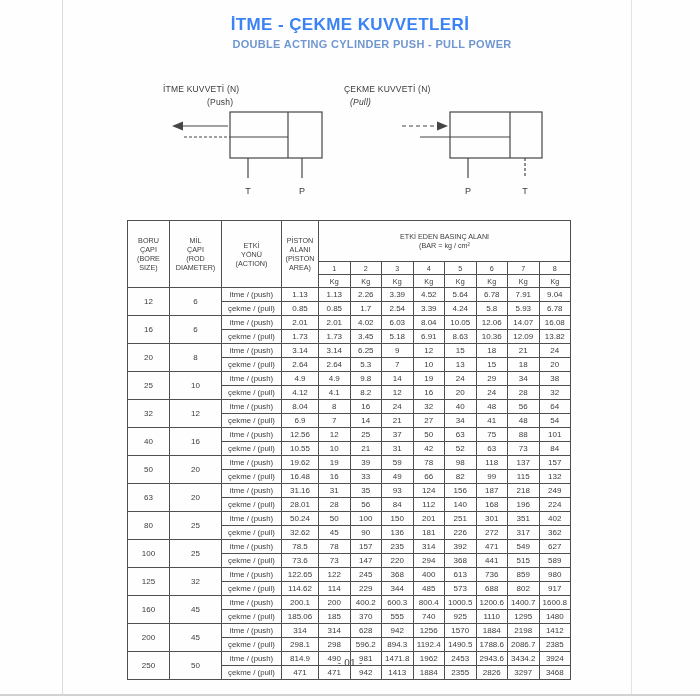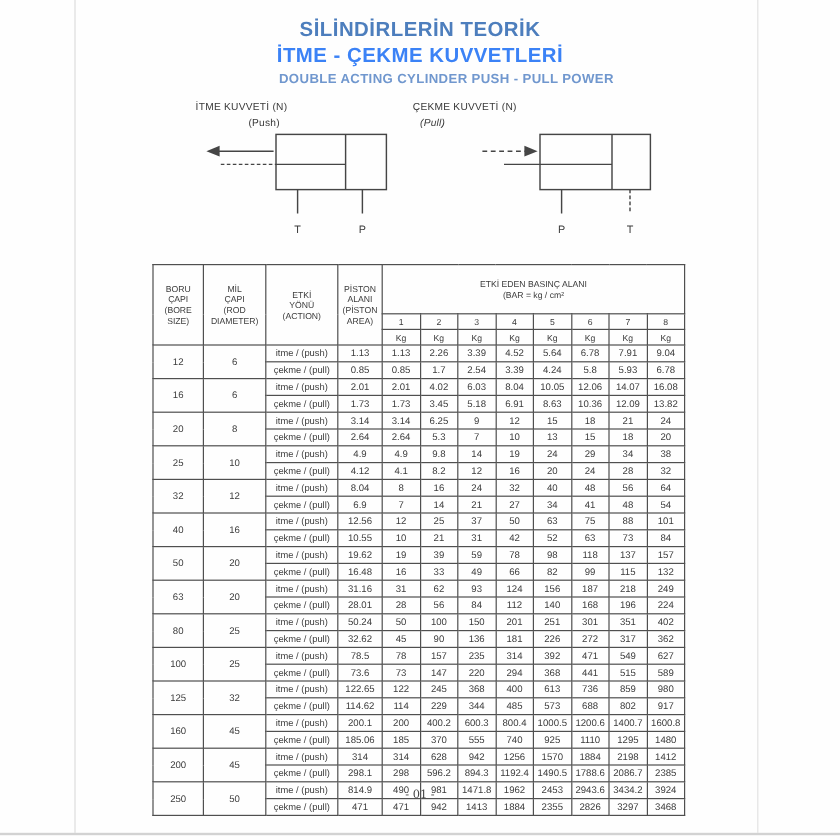--- a/index.html
+++ b/index.html
@@ -32,21 +32,20 @@
 </style>
 </head>
 <body>
 
 <div class="page">
   <div class="edge edge-left"></div>
   <div class="edge edge-right"></div>
   <div class="edge edge-bottom"></div>
 
   <div class="title-block">
-    <div class="t1 blue1" style="color: rgb(77, 126, 189);">SİLİNDİRLERİN TEORİK</div>
     <div class="t1 blue1" style="color: #3b82f6;">İTME - ÇEKME KUVVETLERİ</div>
     <div class="t3 blue2" style="color: rgb(112, 151, 206); padding-left: 44px;">DOUBLE ACTING CYLINDER PUSH - PULL POWER</div>
   </div>
 
   <div class="diag-label" style="left:163px;top:84px;">İTME KUVVETİ (N)</div>
   <div class="diag-label" style="left:163px;top:97px;margin-left:44px;">(Push)</div>
   <svg class="diag-svg" style="left:170px;top:106px;" width="162" height="94" viewBox="0 0 162 94">
     <g stroke="#454545" stroke-width="1.2" fill="none">
       <line x1="58" y1="20" x2="12" y2="20"></line>
       <polygon points="13,15.5 13,24.5 2,20" fill="#454545" stroke="none"></polygon>
@@ -315,21 +314,21 @@
           <td>99</td>
           <td>115</td>
           <td>132</td>
         </tr>
         <tr>
           <td rowspan="2">63</td>
           <td rowspan="2">20</td>
           <td class="action-cell">itme / (push)</td>
           <td>31.16</td>
           <td>31</td>
-          <td>62</td>
+          <td>35</td>
           <td>93</td>
           <td>124</td>
           <td>156</td>
           <td>187</td>
           <td>218</td>
           <td>249</td>
         </tr>
         <tr>
           <td class="action-cell">çekme / (pull)</td>
           <td>28.01</td>

